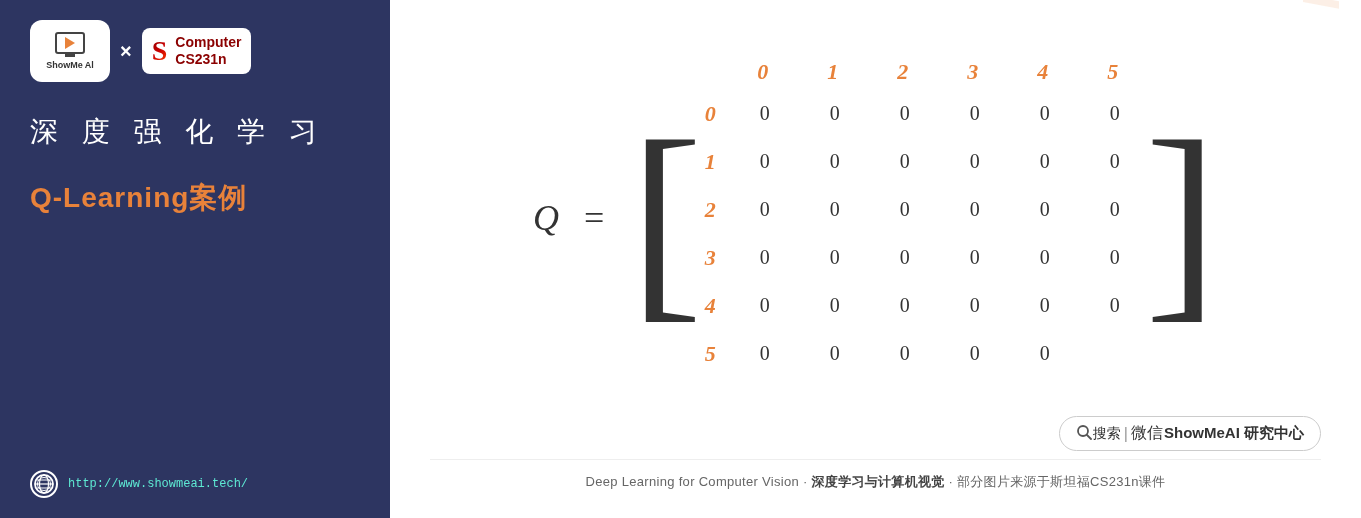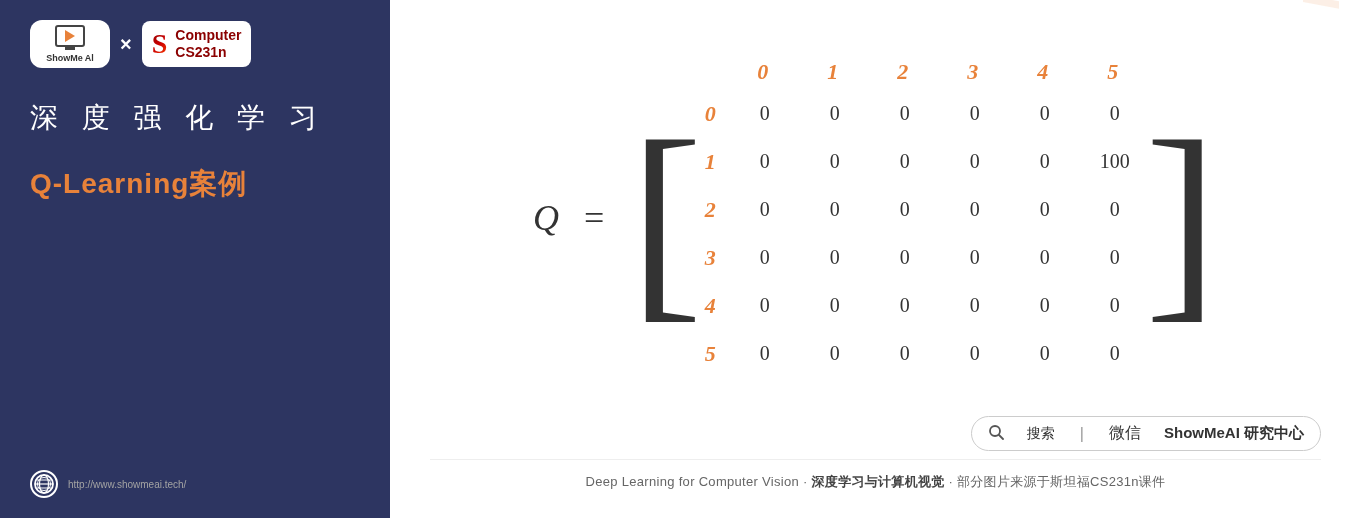--- a/index.html
+++ b/index.html
@@ -26,21 +26,21 @@
     .logo-area {
       display: flex;
       align-items: center;
       gap: 10px;
       margin-bottom: 30px;
     }
 
     .showmeai-logo {
       background: white;
       border-radius: 12px;
-      padding: 5px 10px;
+      padding: 12px 10px;
       display: flex;
       flex-direction: column;
       align-items: center;
       min-width: 80px;
     }
 
     .times-symbol {
       color: white;
       font-size: 20px;
       font-weight: bold;
@@ -131,23 +131,24 @@
     .website-icon::before {
       content: '';
       position: absolute;
       width: 12px;
       height: 12px;
       border: 1.5px solid white;
       border-radius: 50%;
     }
 
     .website-url {
-      color: #a3a3a3;
-      font-size: 10px;
+      color: #5eead4;
+      font-size: 12px;
       text-decoration: none;
+      font-family: Liberation Mono, monospace;
     }
 
     
     .main-content {
       flex: 1;
       background: white;
       display: flex;
       flex-direction: column;
       position: relative;
       padding: 20px 40px 15px 40px;
@@ -275,21 +276,21 @@
       justify-content: flex-end;
       margin-bottom: 8px;
     }
 
     .search-box {
       display: flex;
       align-items: center;
       border: 1.5px solid #ccc;
       border-radius: 20px;
       padding: 6px 16px;
-      gap: 23px;
+      gap: 1px;
       background: white;
     }
 
     .search-icon {
       color: #666;
       font-size: 16px;
     }
 
     .search-text {
       font-size: 14px;
@@ -464,21 +465,20 @@
                 <div class="matrix-cell">0</div>
                 <div class="matrix-cell">0</div>
                 <div class="matrix-cell">0</div>
                 <div class="matrix-cell">0</div>
                 <div class="matrix-cell">0</div>
                 <div class="matrix-cell">0</div>
                 <div class="matrix-cell">0</div>
                 <div class="matrix-cell">0</div>
                 <div class="matrix-cell">0</div>
                 <div class="matrix-cell">0</div>
-                <div class="matrix-cell">100</div>
                 <div class="matrix-cell">0</div>
                 <div class="matrix-cell">0</div>
                 <div class="matrix-cell">0</div>
                 <div class="matrix-cell">0</div>
                 <div class="matrix-cell">0</div>
                 <div class="matrix-cell">0</div>
                 <div class="matrix-cell">0</div>
                 <div class="matrix-cell">0</div>
                 <div class="matrix-cell">0</div>
                 <div class="matrix-cell">0</div>

